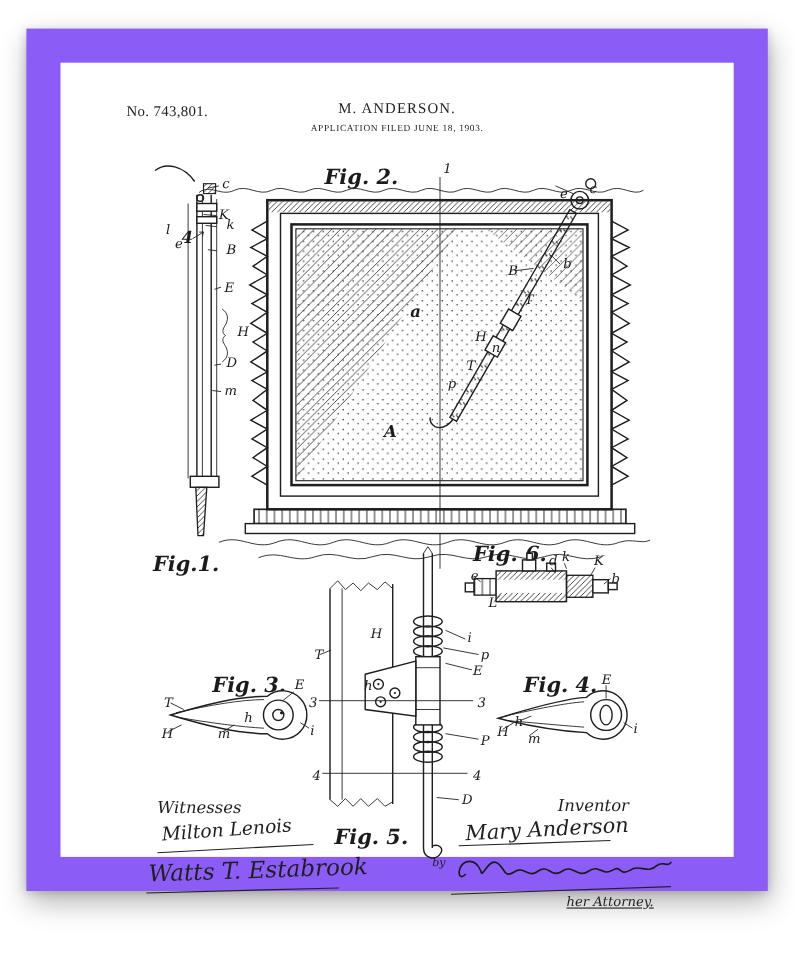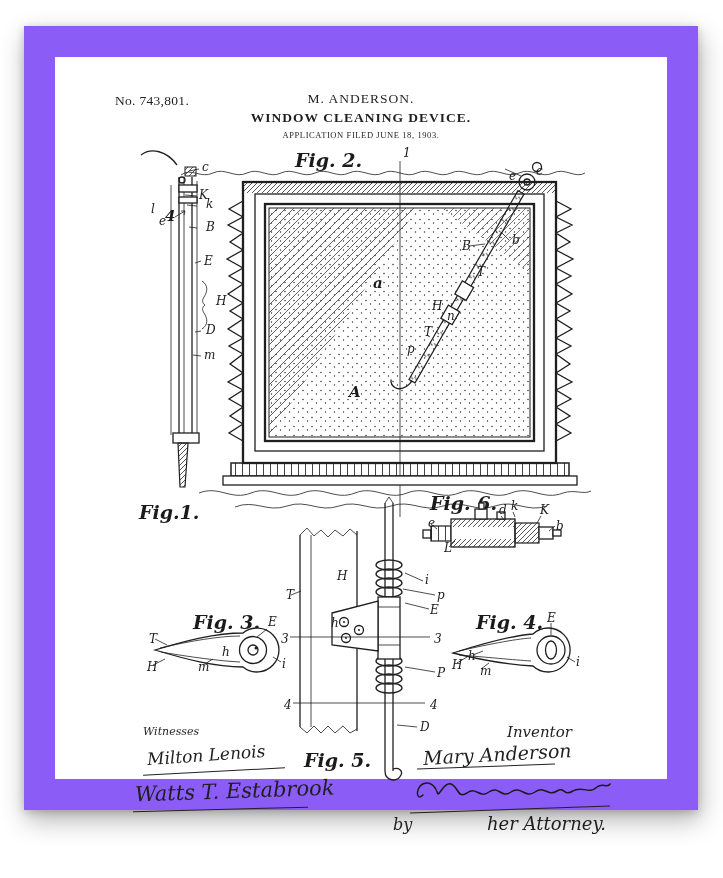--- a/index.html
+++ b/index.html
@@ -30,43 +30,42 @@
   svg text{font-family:"DejaVu Serif", serif;fill:#1b1b1b;}
   .ann{font-size:12px;font-style:italic;}
   .ann-b{font-size:15px;font-style:italic;font-weight:bold;}
   .figlabel{font-size:19px;font-style:italic;font-weight:bold;}
   .ln{stroke:#1f1f1f;fill:none;stroke-width:1.3;}
   .ln2{stroke:#1f1f1f;fill:none;stroke-width:2.3;}
   .lnt{stroke:#1f1f1f;fill:none;stroke-width:.8;}
   .fillw{fill:#ffffff;stroke:#1f1f1f;stroke-width:1.3;}
 
   .script{font-family:"DejaVu Serif", serif;font-style:italic;}
-  .w-label{left:88px;top:668px;font-size:11px;}
+  .w-label{left:88px;top:668px;font-size:15px;}
   .w-sig1{left:92px;top:688px;font-size:17px;transform:rotate(-4deg);}
   .w-ul1{left:88px;top:714px;width:142px;border-top:1.5px solid #222;transform:rotate(-3deg);}
   .w-sig2{left:80px;top:722px;font-size:21px;transform:rotate(-2deg);}
   .w-ul2{left:78px;top:752px;width:175px;border-top:1.5px solid #222;transform:rotate(-1.5deg);}
   .i-label{left:452px;top:666px;font-size:15px;text-align:right;}
   .i-sig{left:368px;top:686px;font-size:19px;transform:rotate(-3deg);}
   .i-ul{left:362px;top:709px;width:138px;border-top:1.2px solid #222;transform:rotate(-2deg);}
-  .by{left:338px;top:758px;font-size:16px;}
+  .by{left:338px;top:722px;font-size:10px;}
   .att-sig{left:358px;top:712px;}
   .att-ul{left:355px;top:752px;width:200px;border-top:1.5px solid #222;transform:rotate(-2deg);}
-  .att-label{left:432px;top:756px;font-size:18px;}
+  .att-label{left:460px;top:756px;font-size:12px;text-decoration:underline;}
 </style>
 </head>
 <body>
 
 <div class="frame">
   <div class="page">
 
     <div class="abs hdr-num">No. 743,801.</div>
     <div class="abs hdr-center">
       <div class="hdr-name">M. ANDERSON.</div>
-      <div class="hdr-title">WINDOW CLEANING DEVICE.</div>
       <div class="hdr-app">APPLICATION FILED JUNE 18, 1903.</div>
     </div>
 
     <svg class="abs" style="left:30px;top:88px;" width="520" height="640" viewBox="0 0 520 640">
       <defs>
         <pattern id="dots" width="9" height="9" patternUnits="userSpaceOnUse">
           <circle cx="2" cy="2.5" r=".75" fill="#2a2a2a"></circle>
           <circle cx="6.5" cy="6" r=".7" fill="#2a2a2a"></circle>
         </pattern>
         <pattern id="diag" width="8" height="8" patternUnits="userSpaceOnUse">

